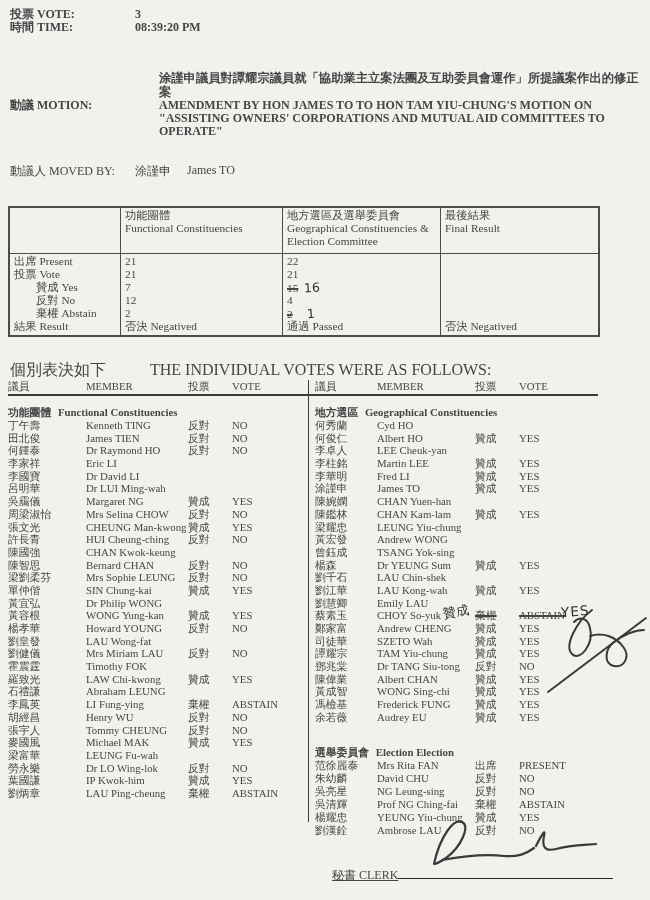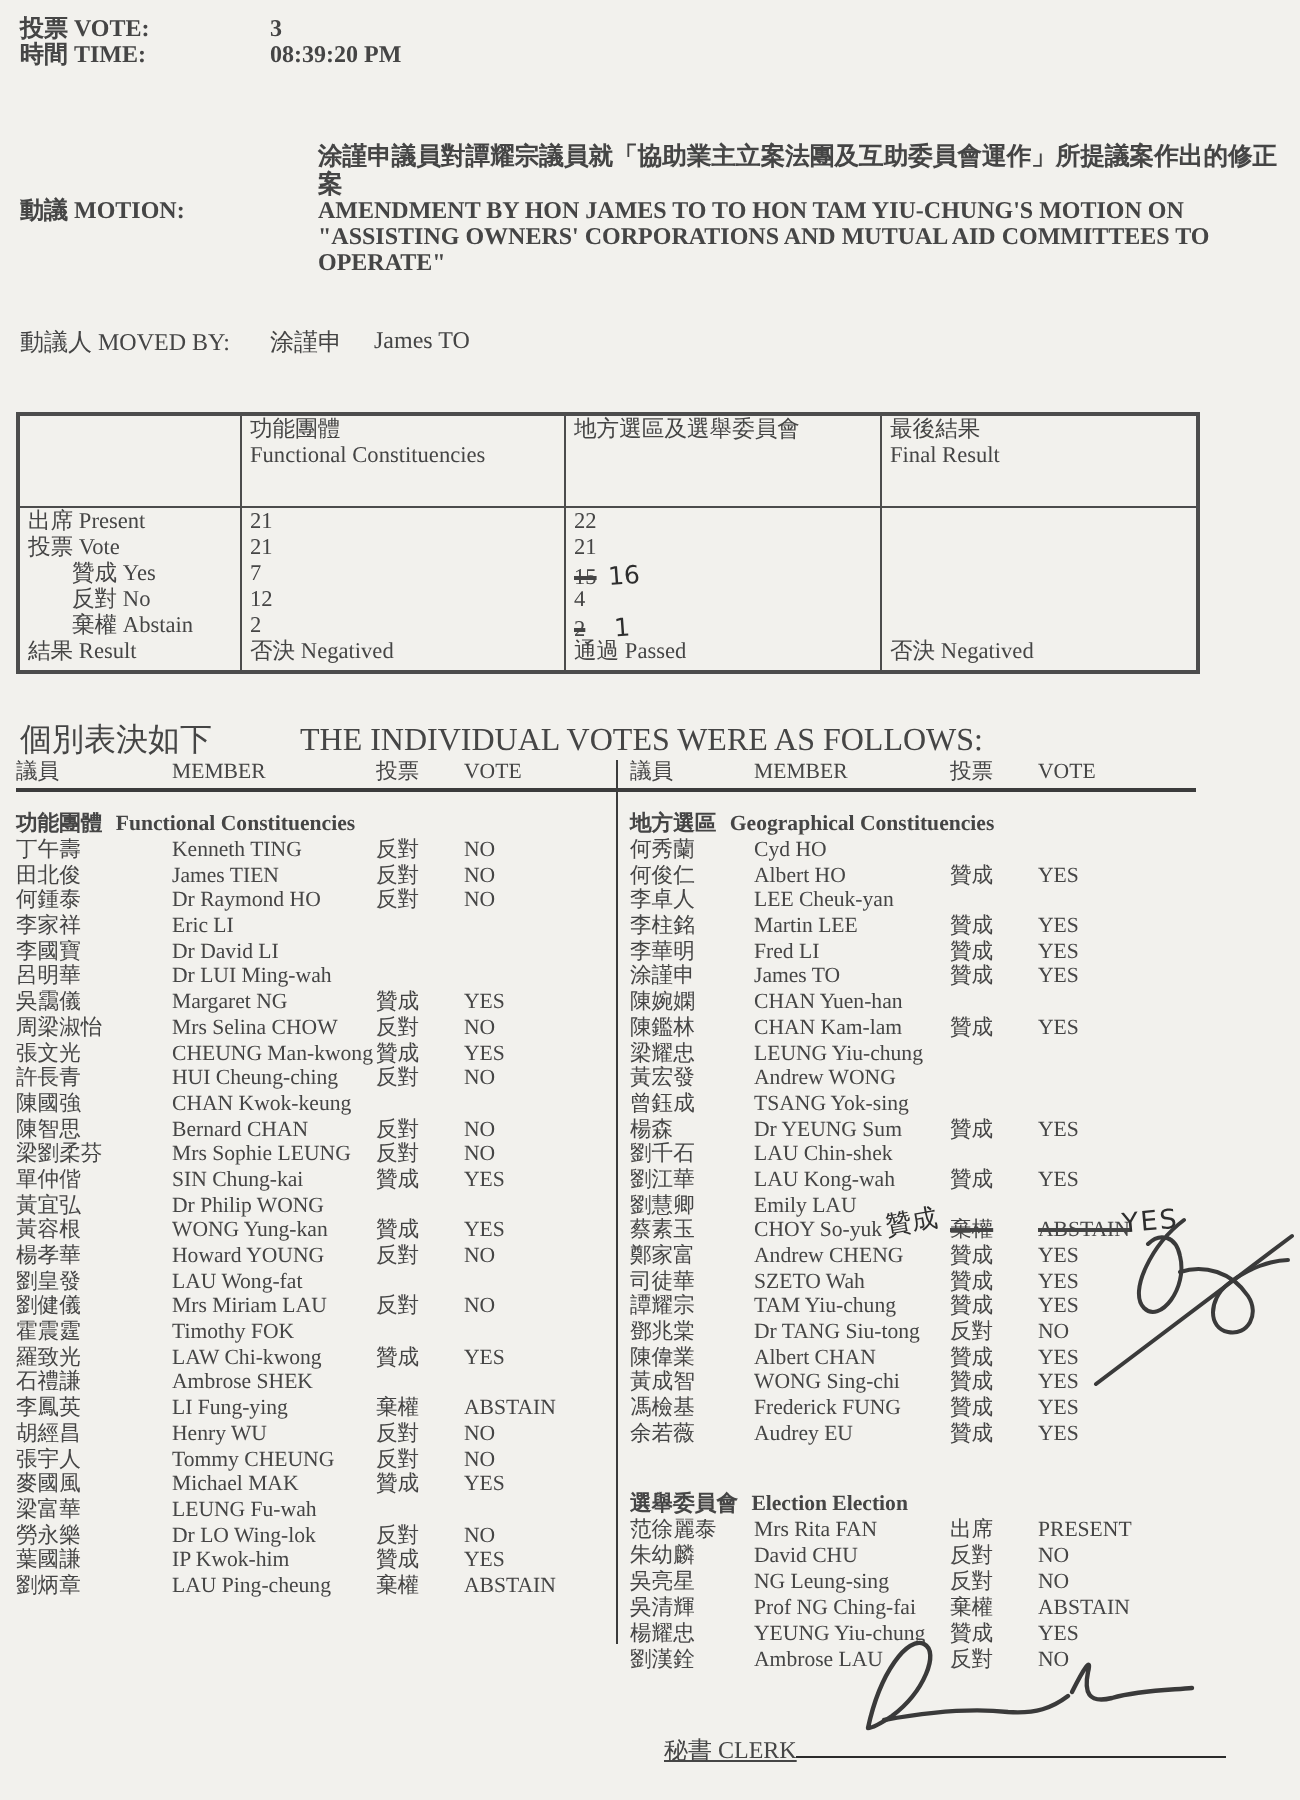--- a/index.html
+++ b/index.html
@@ -89,20 +89,21 @@
   </div>
 
   <div class="sum">
     <div class="cell c1 head"></div>
     <div class="cell c2 head">
       <div>功能團體</div>
       <div>Functional Constituencies</div>
     </div>
     <div class="cell c3 head">
       <div>地方選區及選舉委員會</div>
+      <div>Geographical Constituencies &amp; Election Committee</div>
     </div>
     <div class="cell c4 head">
       <div>最後結果</div>
       <div>Final Result</div>
     </div>
 
     <div class="cell c1">
       <div class="ln">出席 Present</div>
       <div class="ln">投票 Vote</div>
       <div class="ln ind">贊成 Yes</div>
@@ -282,21 +283,21 @@
           <span></span>
         </div>
         <div class="mrow">
           <span>羅致光</span>
           <span>LAW Chi-kwong</span>
           <span>贊成</span>
           <span>YES</span>
         </div>
         <div class="mrow">
           <span>石禮謙</span>
-          <span>Ambrose SHEK</span>
+          <span>Abraham LEUNG</span>
           <span></span>
           <span></span>
         </div>
         <div class="mrow">
           <span>李鳳英</span>
           <span>LI Fung-ying</span>
           <span>棄權</span>
           <span>ABSTAIN</span>
         </div>
         <div class="mrow">

